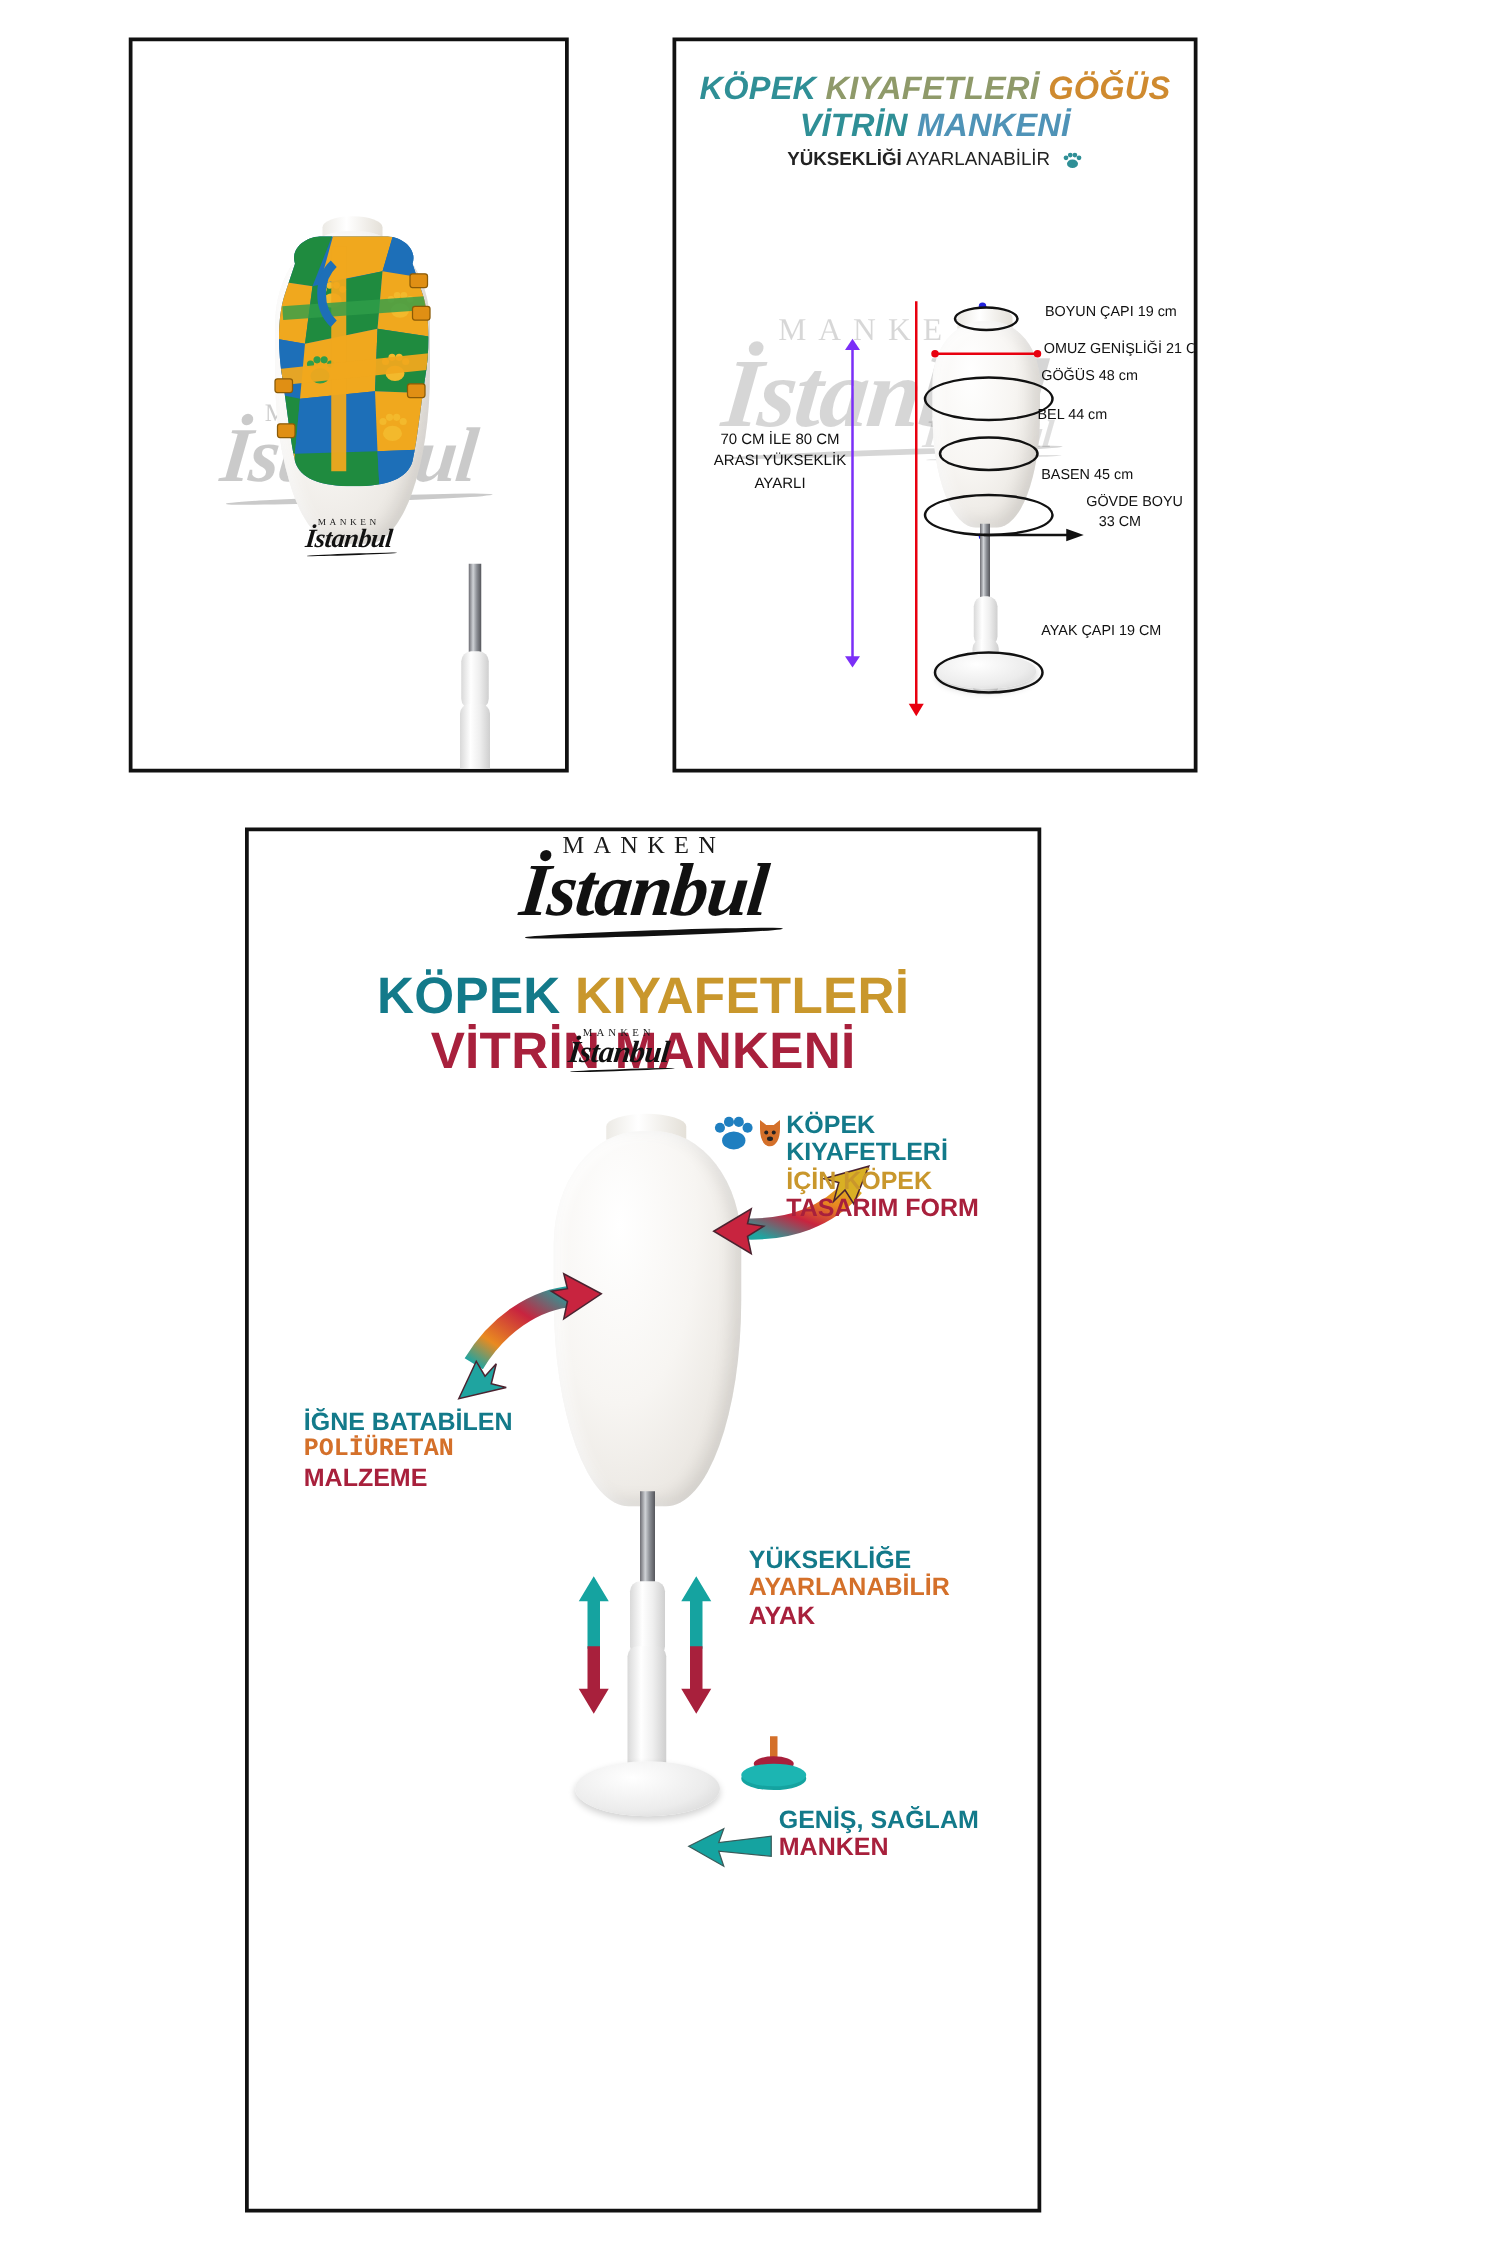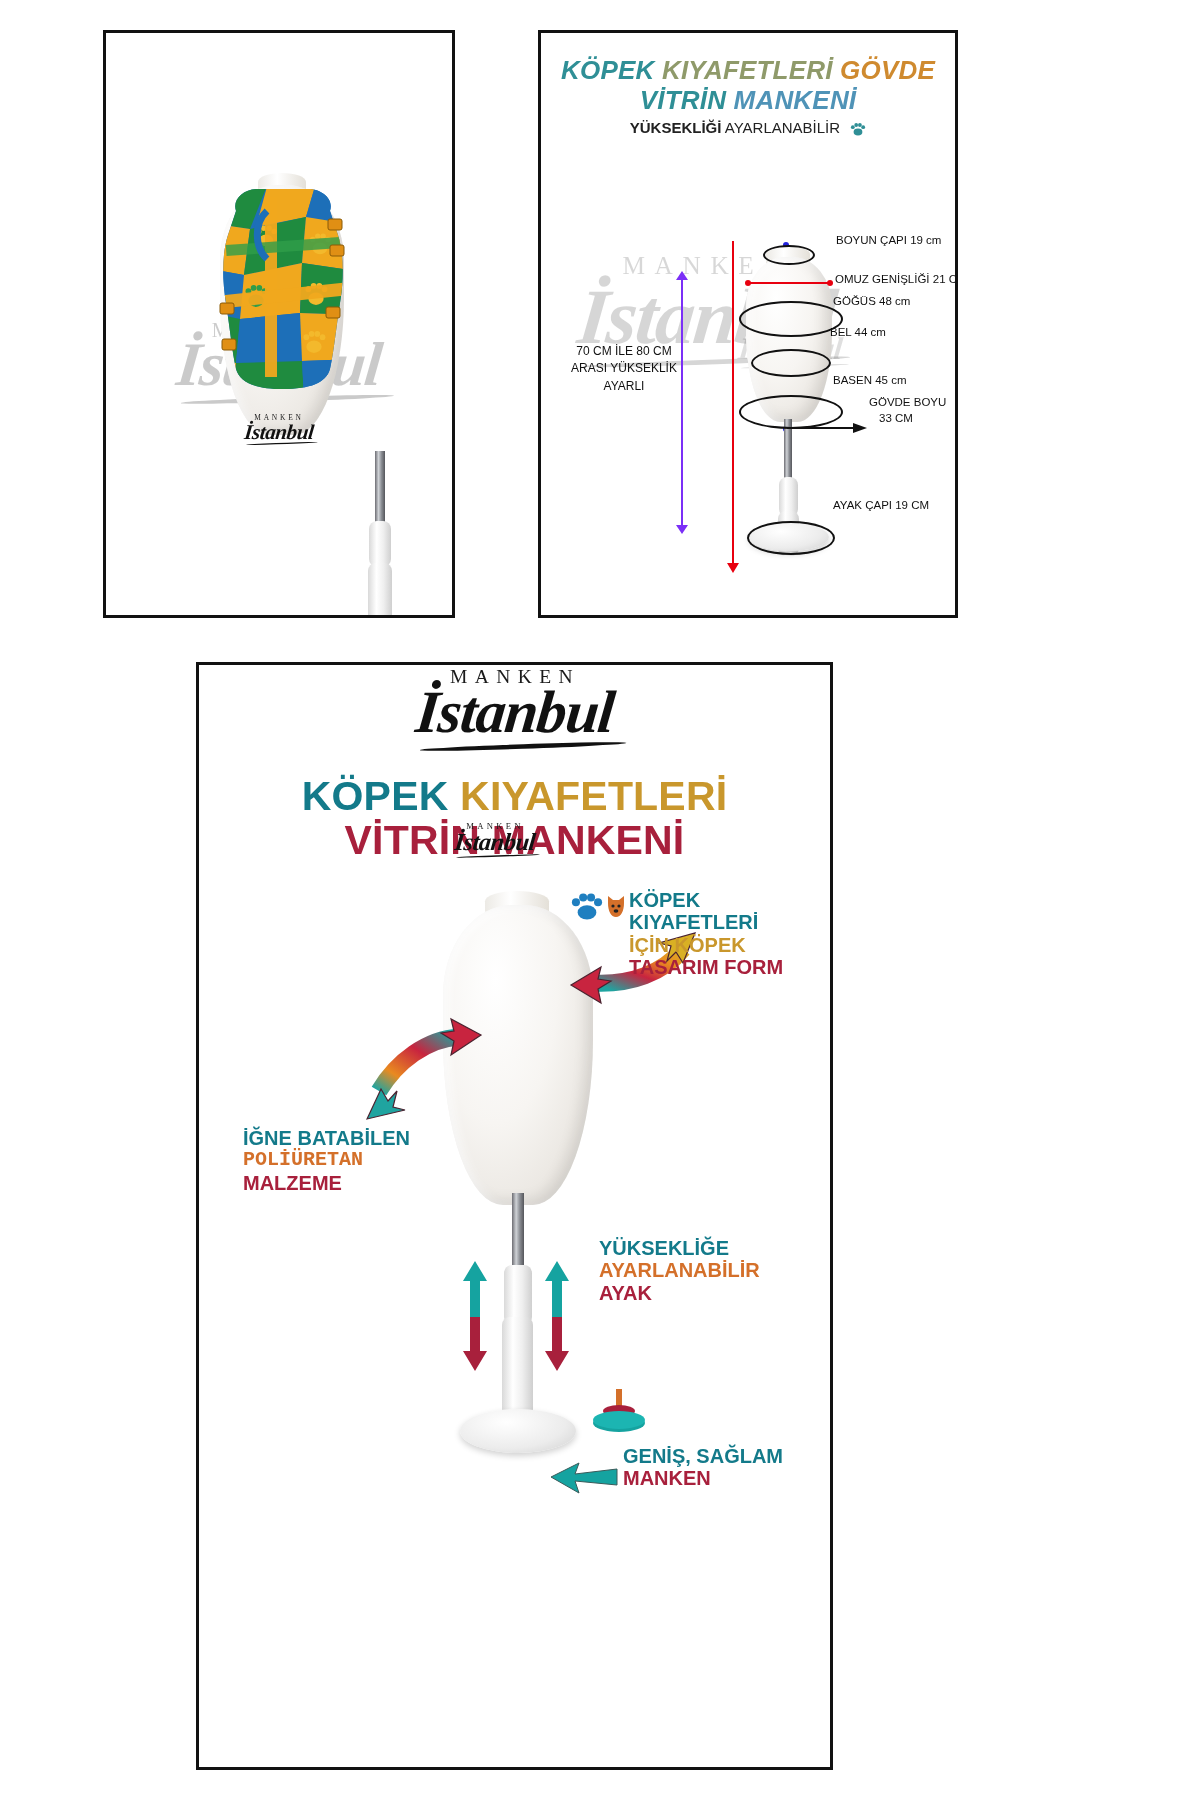--- a/index.html
+++ b/index.html
@@ -197,21 +197,21 @@
     <div class="pole" style="left:269px;top:418px;width:10px;height:74px;"></div>
 
     <div class="tube" style="left:263px;top:488px;width:22px;height:46px;"></div>
     <div class="tube" style="left:262px;top:530px;width:24px;height:90px;"></div>
   </div>
 </div>
 
 <div class="panel" id="panel-2">
 
   <div class="ctr" id="p2-title1">
-    <span class="g1">KÖPEK </span><span class="g2">KIYAFETLERİ </span><span class="g3">GÖVDE</span>
+    <span class="g1">KÖPEK </span><span class="g2">KIYAFETLERİ </span><span class="g3">GÖĞÜS</span>
   </div>
   <div class="ctr" id="p2-title2">
     <span class="g4">VİTRİN </span><span class="g5">MANKENİ</span>
   </div>
   <div class="ctr" id="p2-sub">
     <b>YÜKSEKLİĞİ</b><span> AYARLANABİLİR</span>
     <span class="pawicon" style="position:relative;display:inline-block;width:16px;height:14px;vertical-align:middle;margin-left:6px;">
       <svg width="16" height="14" viewBox="0 0 16 14">
           <g fill="#2f8f96">
         <ellipse cx="8" cy="10" rx="4.4" ry="3.4"></ellipse>
@@ -259,21 +259,21 @@
 
   <div class="hline" style="left:207px;top:249px;width:82px;"></div>
   <div class="dot" style="left:204px;top:247px;background:#e8000f;"></div>
   <div class="dot" style="left:286px;top:247px;background:#e8000f;"></div>
 
   <svg class="svgabs" style="left:246px;top:388px;" width="80" height="14" viewBox="0 0 80 14">
     <line x1="0" y1="7" x2="68" y2="7" stroke="#111" stroke-width="2"></line>
     <polygon points="80,7 66,2 66,12" fill="#111"></polygon>
   </svg>
 
-  <div class="lbl" style="left:295px;top:201px;">BOYUN ÇAPI 19 cm</div>
+  <div class="lbl" style="left:295px;top:211px;">BOYUN ÇAPI 19 cm</div>
   <div class="lbl" style="left:294px;top:240px;">OMUZ GENİŞLİĞİ 21 CM</div>
   <div class="lbl" style="left:292px;top:262px;">GÖĞÜS 48 cm</div>
   <div class="lbl" style="left:289px;top:293px;">BEL 44 cm</div>
   <div class="lbl" style="left:292px;top:341px;">BASEN 45 cm</div>
   <div class="lbl" style="left:328px;top:363px;">GÖVDE BOYU</div>
   <div class="lbl" style="left:338px;top:379px;">33 CM</div>
   <div class="lbl" style="left:292px;top:466px;text-align:center;">AYAK ÇAPI 19 CM</div>
 
   <div id="p2-left-note" style="left:8px;top:310px;">
     <div>70 CM İLE 80 CM</div>

